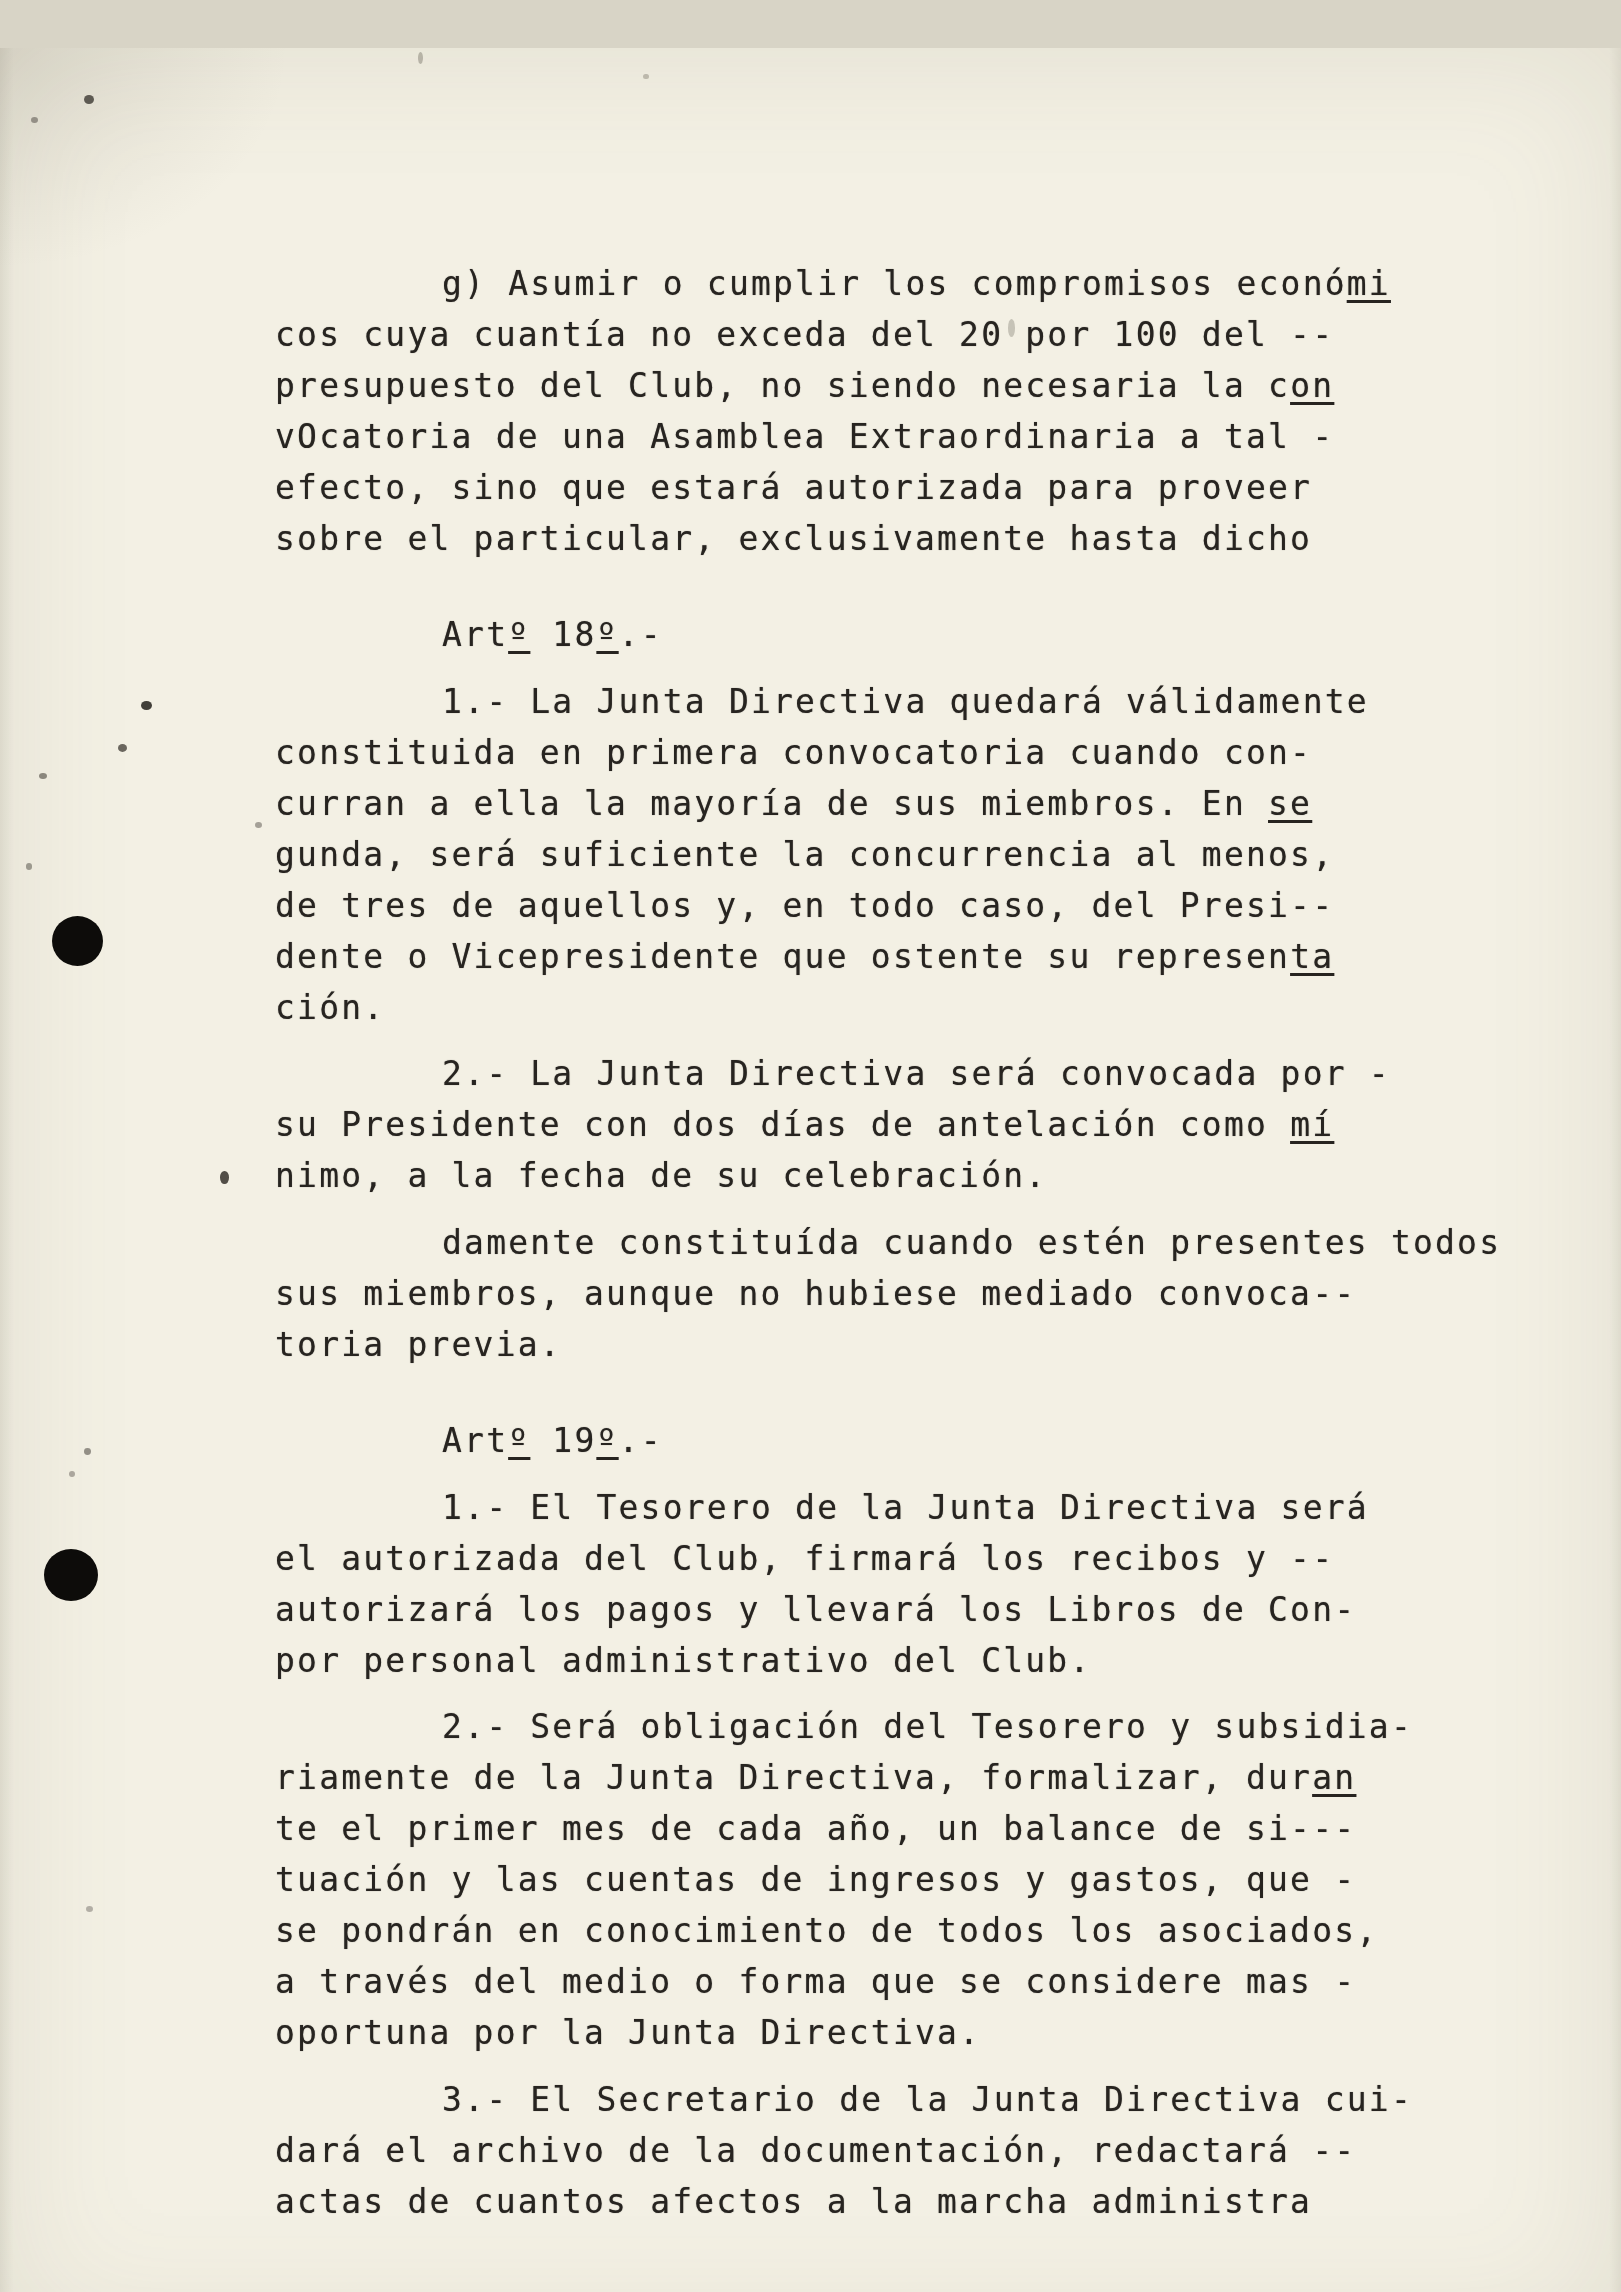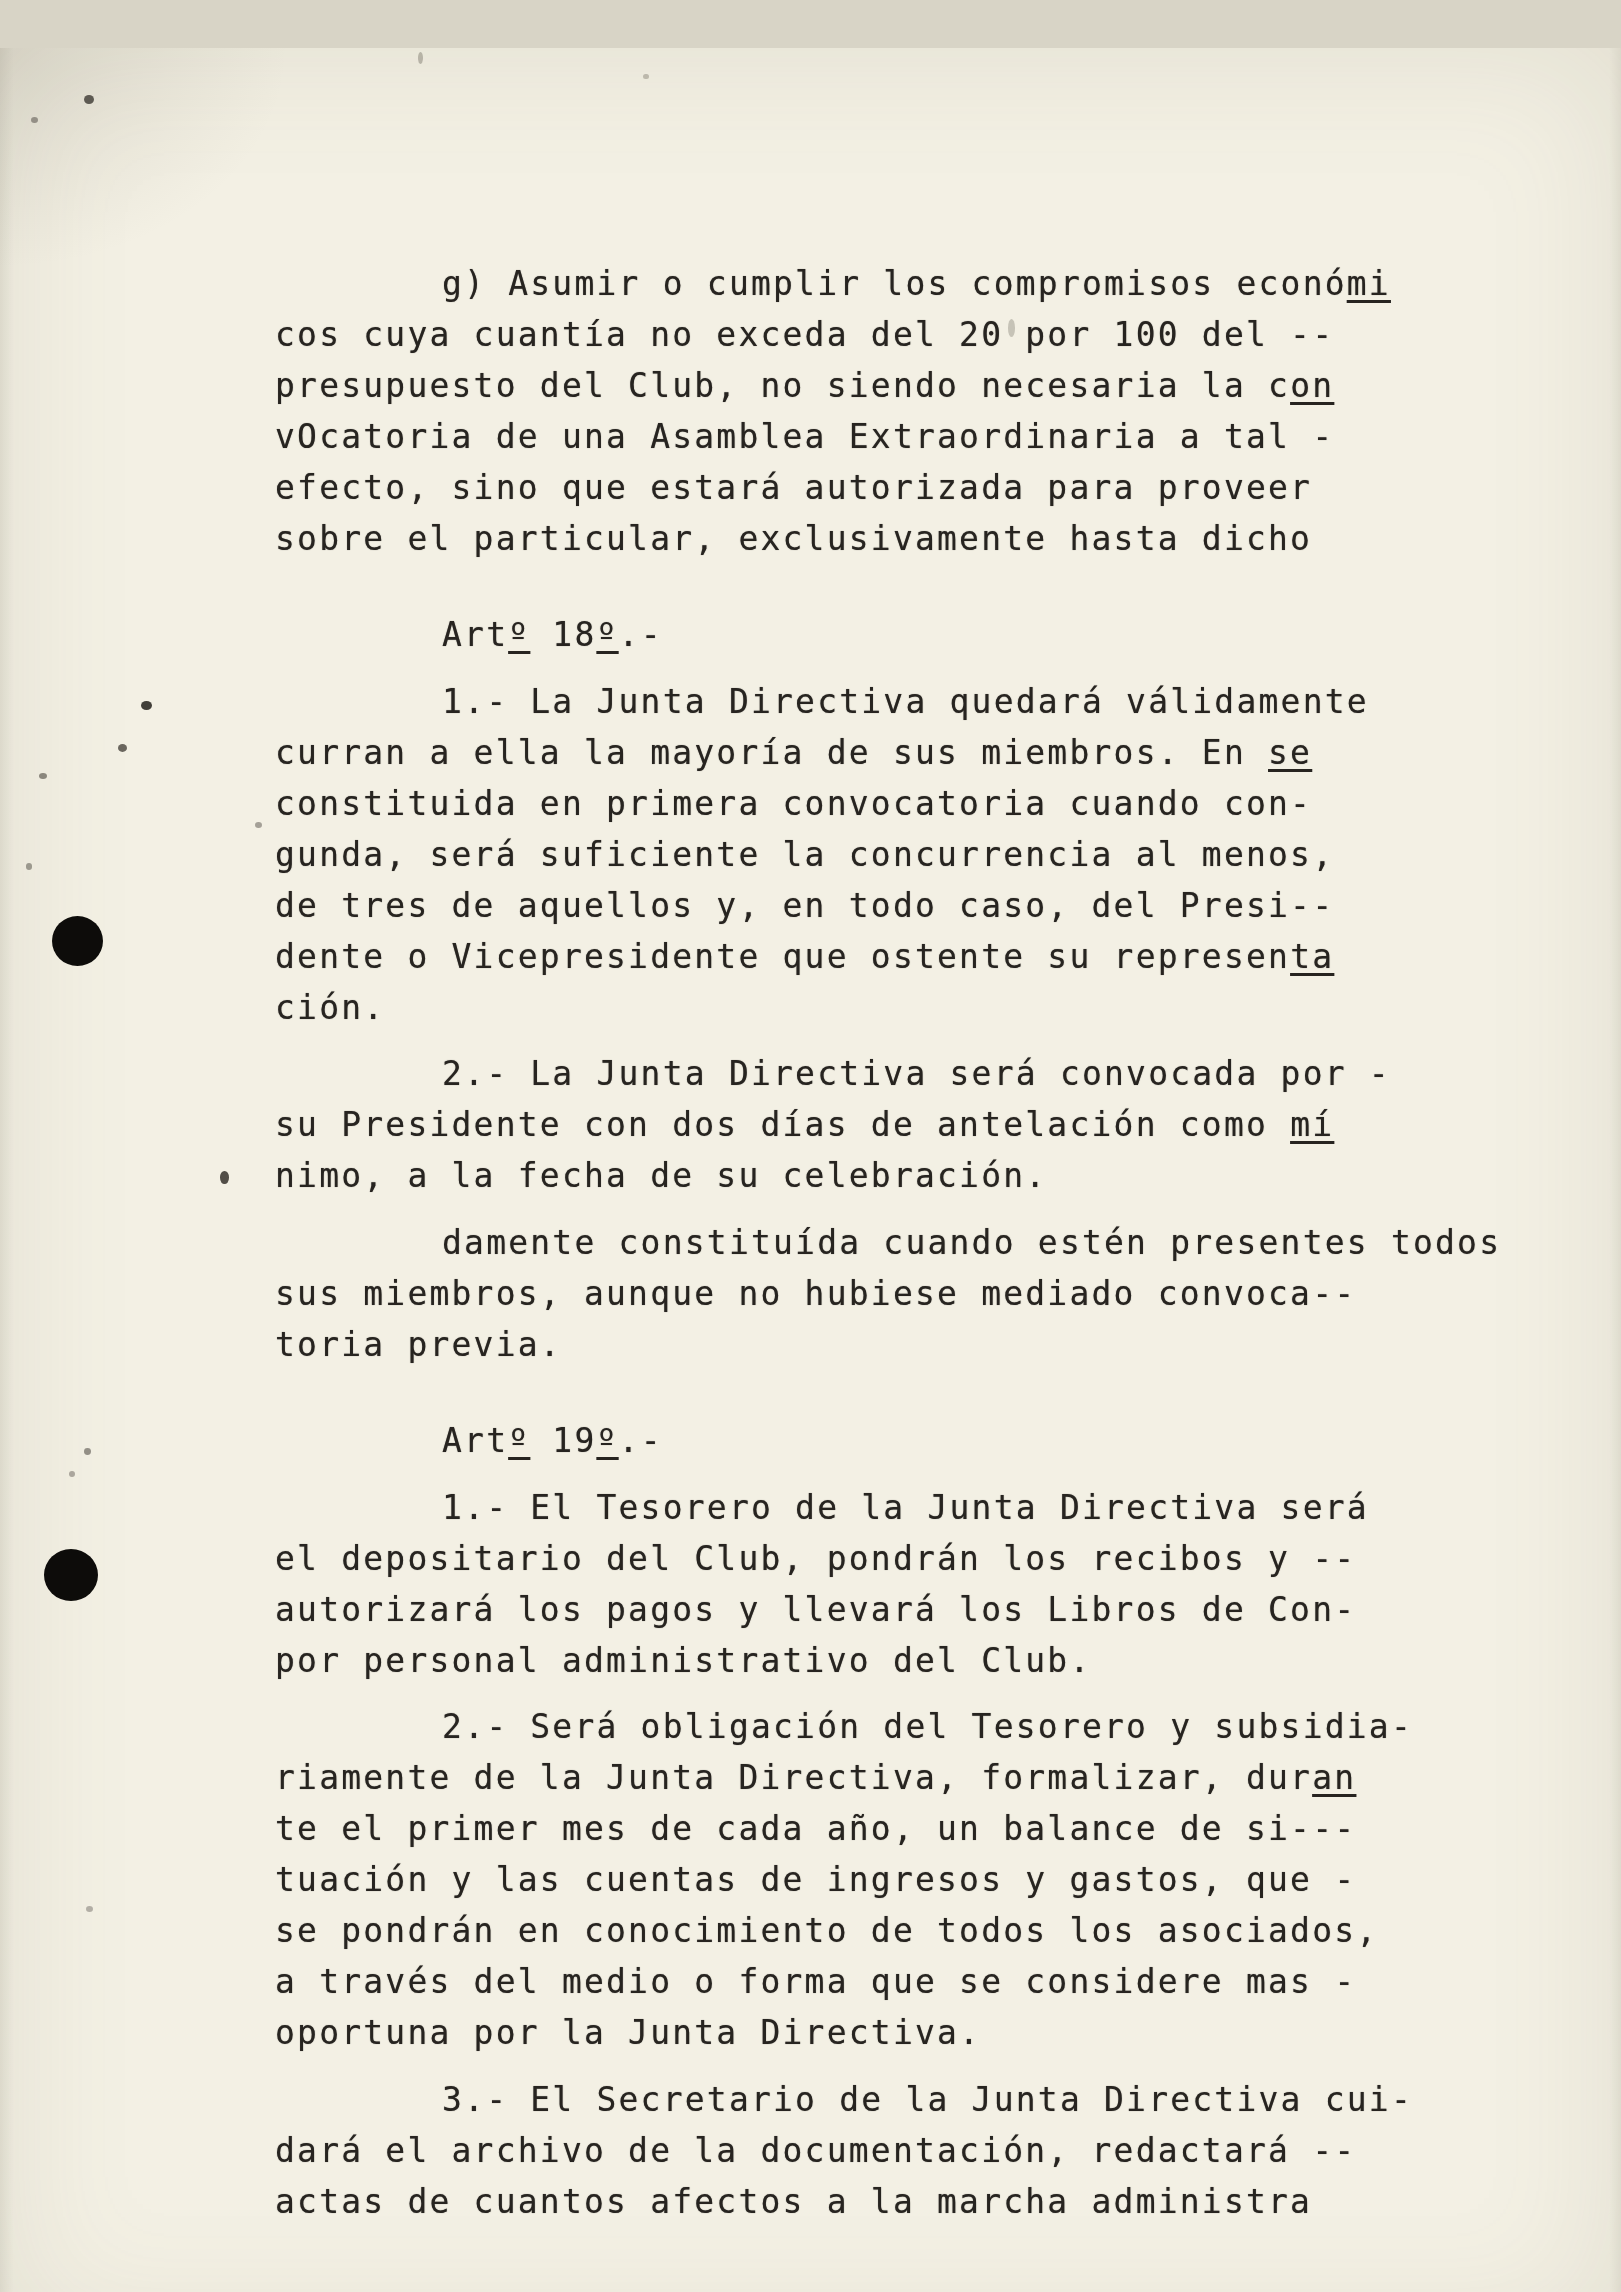--- a/index.html
+++ b/index.html
@@ -65,43 +65,43 @@
         <span class="line"><span>presupuesto del Club, no siendo necesaria la c</span><span class="u">on</span></span>
         <span class="line"><span>vOcatoria de una Asamblea Extraordinaria a tal -</span></span>
         <span class="line"><span>efecto, sino que estará autorizada para proveer</span></span>
         <span class="line"><span>sobre el particular, exclusivamente hasta dicho</span></span>
       </p>
       <p class="block heading">
         <span class="line"><span>Art</span><span class="u">º</span><span> 18</span><span class="u">º</span><span>.-</span></span>
       </p>
       <p class="block paragraph">
         <span class="line"><span>1.- La Junta Directiva quedará válidamente</span></span>
+        <span class="line"><span>constituida en primera convocatoria cuando con-</span></span>
         <span class="line"><span>curran a ella la mayoría de sus miembros. En </span><span class="u">se</span></span>
-        <span class="line"><span>constituida en primera convocatoria cuando con-</span></span>
         <span class="line"><span>gunda, será suficiente la concurrencia al menos,</span></span>
         <span class="line"><span>de tres de aquellos y, en todo caso, del Presi--</span></span>
         <span class="line"><span>dente o Vicepresidente que ostente su represen</span><span class="u">ta</span></span>
         <span class="line"><span>ción.</span></span>
       </p>
       <p class="block paragraph">
         <span class="line"><span>2.- La Junta Directiva será convocada por -</span></span>
         <span class="line"><span>su Presidente con dos días de antelación como </span><span class="u">mí</span></span>
         <span class="line"><span>nimo, a la fecha de su celebración.</span></span>
       </p>
       <p class="block paragraph">
         <span class="line"><span>damente constituída cuando estén presentes todos</span></span>
         <span class="line"><span>sus miembros, aunque no hubiese mediado convoca--</span></span>
         <span class="line"><span>toria previa.</span></span>
       </p>
       <p class="block heading">
         <span class="line"><span>Art</span><span class="u">º</span><span> 19</span><span class="u">º</span><span>.-</span></span>
       </p>
       <p class="block paragraph">
         <span class="line"><span>1.- El Tesorero de la Junta Directiva será</span></span>
-        <span class="line"><span>el depositario del Club, pondrán los recibos y --</span></span>
+        <span class="line"><span>el autorizada del Club, firmará los recibos y --</span></span>
         <span class="line"><span>autorizará los pagos y llevará los Libros de Con-</span></span>
         <span class="line"><span>por personal administrativo del Club.</span></span>
       </p>
       <p class="block paragraph">
         <span class="line"><span>2.- Será obligación del Tesorero y subsidia-</span></span>
         <span class="line"><span>riamente de la Junta Directiva, formalizar, dur</span><span class="u">an</span></span>
         <span class="line"><span>te el primer mes de cada año, un balance de si---</span></span>
         <span class="line"><span>tuación y las cuentas de ingresos y gastos, que -</span></span>
         <span class="line"><span>se pondrán en conocimiento de todos los asociados,</span></span>
         <span class="line"><span>a través del medio o forma que se considere mas -</span></span>

